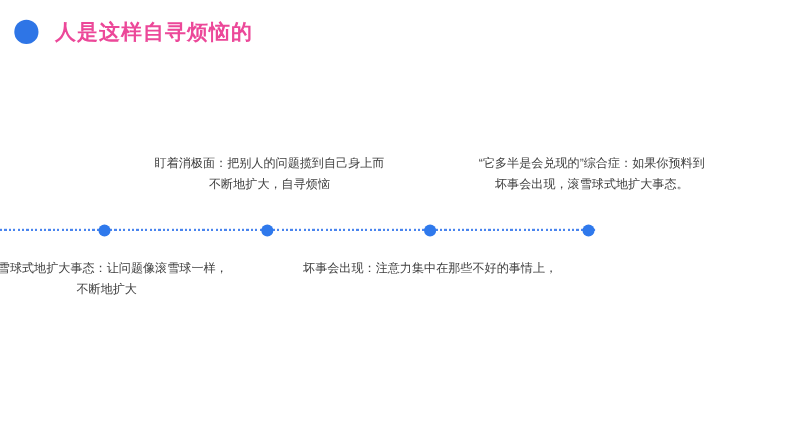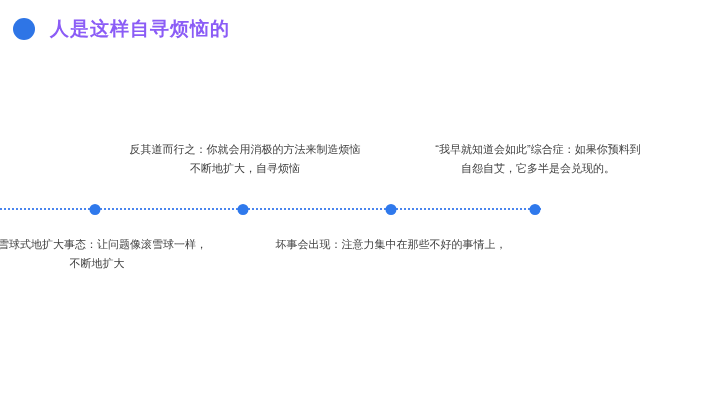--- a/index.html
+++ b/index.html
@@ -28,21 +28,21 @@
     width: 22px;
     height: 22px;
     border-radius: 50%;
     background: #2e75e6;
     flex: 0 0 auto;
   }
   .page-title {
     margin: 0 0 0 15px;
     font-size: 19px;
     font-weight: 700;
-    color: #8b5cf6;
+    color: #ec4899;
     letter-spacing: 1px;
     white-space: nowrap;
   }
 
   
   .timeline { position: absolute; left: 0; top: 0; width: 100%; height: 100%; }
 
   .timeline-line {
     position: absolute;
     left: 0;
@@ -105,27 +105,27 @@
     <span class="timeline-dot dot-2"></span>
     <span class="timeline-dot dot-3"></span>
     <span class="timeline-dot dot-4"></span>
 
     <div class="tl-text block-below block-c">
       <div class="line">滚雪球式地扩大事态：让问题像滚雪球一样，</div>
       <div class="line">不断地扩大</div>
     </div>
 
     <div class="tl-text block-above block-a">
-      <div class="line">反其道而行之：你就会用消极的方法来制造烦恼</div>
+      <div class="line">盯着消极面：把别人的问题揽到自己身上而</div>
       <div class="line">不断地扩大，自寻烦恼</div>
     </div>
 
     <div class="tl-text block-below block-d">
       <div class="line">坏事会出现：注意力集中在那些不好的事情上，</div>
     </div>
 
     <div class="tl-text block-above block-b">
-      <div class="line">“我早就知道会如此”综合症：如果你预料到</div>
-      <div class="line">自怨自艾，它多半是会兑现的。</div>
+      <div class="line">“它多半是会兑现的”综合症：如果你预料到</div>
+      <div class="line">坏事会出现，滚雪球式地扩大事态。</div>
     </div>
 
   </div>
 </div>
 
 </body></html>

